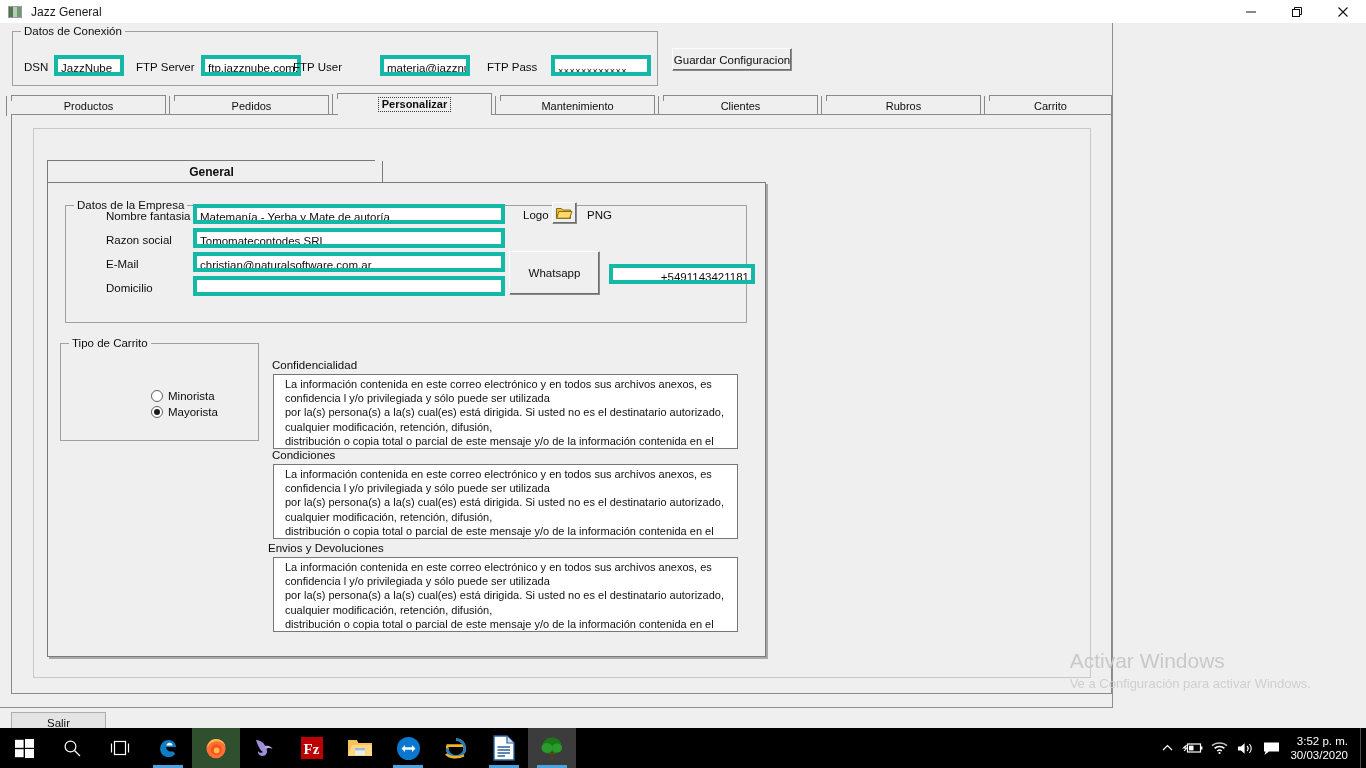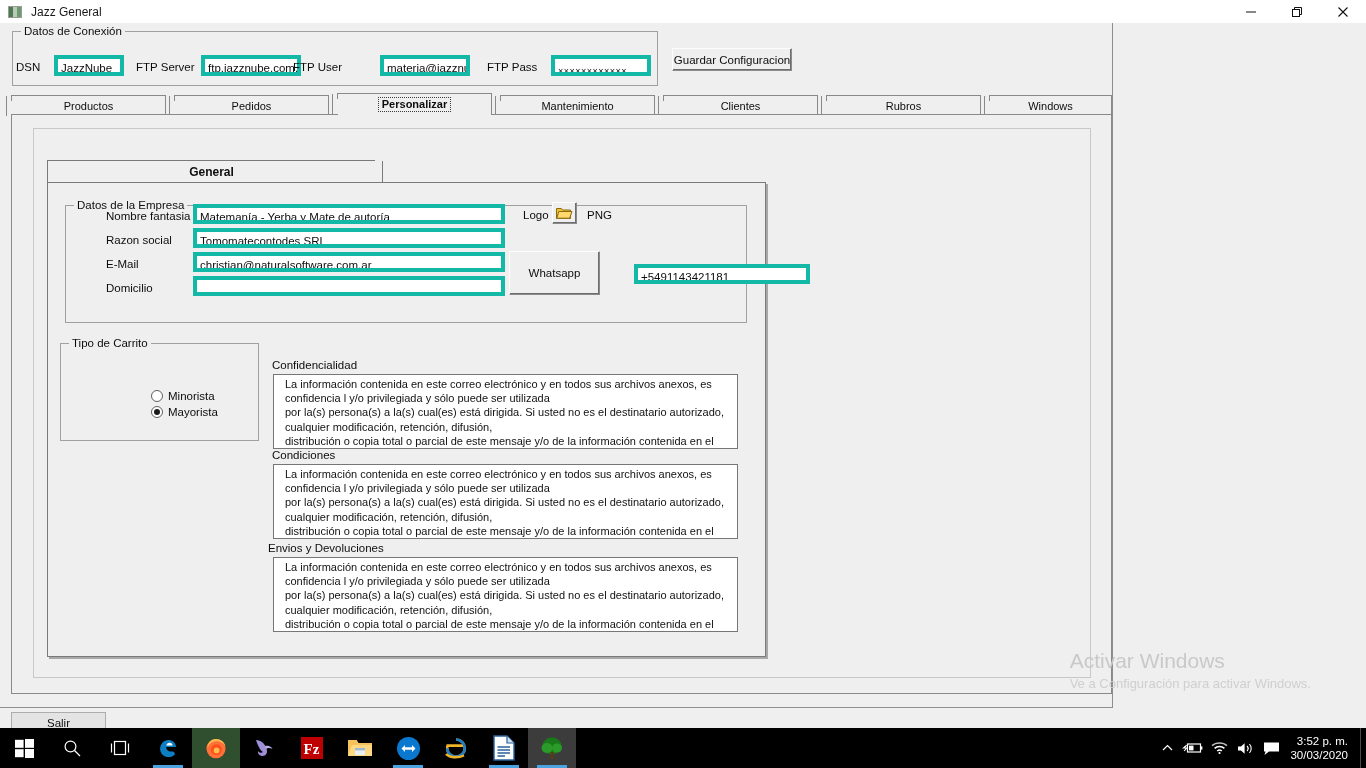--- a/index.html
+++ b/index.html
@@ -263,21 +263,21 @@
       </svg>
   </div>
 </div>
 
 <div id="app-window">
 
   <div class="groupbox" id="conexion-group">
     <span class="gb-title">Datos de Conexión</span>
   </div>
 
-  <span class="lbl" style="left:16px; top:61px;">DSN</span>
+  <span class="lbl" style="left:24px; top:61px;">DSN</span>
   <div class="txtbox" style="left:54px; top:55px; width:70px; height:21px;">JazzNube</div>
 
   <span class="lbl" style="left:136px; top:61px;">FTP Server</span>
   <div class="txtbox" style="left:201px; top:55px; width:100px; height:21px;">ftp.jazznube.com.ar</div>
 
   <span class="lbl" style="left:293px; top:61px;">FTP User</span>
   <div class="txtbox" style="left:380px; top:55px; width:90px; height:21px;">materia@jazznube</div>
 
   <span class="lbl" style="left:487px; top:61px;">FTP Pass</span>
   <div class="txtbox" style="left:551px; top:55px; width:100px; height:21px; font-size:9px; letter-spacing:0.5px; padding-top:4px;">××××××××××××</div>
@@ -297,21 +297,21 @@
     <div class="tab" style="left:489px; width:155px;">
         <span>Mantenimiento</span>
       </div>
     <div class="tab" style="left:652px; width:155px;">
         <span>Clientes</span>
       </div>
     <div class="tab" style="left:815px; width:155px;">
         <span>Rubros</span>
       </div>
     <div class="tab" style="left:978px; width:123px;">
-        <span>Windows</span>
+        <span>Carrito</span>
       </div>
   </div>
 
   <div id="tabpanel">
     <div id="subpanel-outer">
 
       <div id="subtab">
         <div id="subtab-tab">
           <span>General</span>
         </div>
@@ -341,21 +341,21 @@
                       border-right:1px solid #8b8b8b; border-bottom:1px solid #8b8b8b;
                       box-shadow: inset -1px -1px 0 #6d6d6d; display:flex; align-items:center; justify-content:center;">
             <svg width="17" height="14" viewBox="0 0 17 14">
               <path d="M0.5 2.5 L0.5 12.5 L14.5 12.5 L14.5 4 L6.8 4 L5.4 2.5 Z" fill="#f0c230" stroke="#8a6a10" stroke-width="1"></path>
               <path d="M2.8 5.5 L16 5.5 L13.6 12.2 L0.8 12.2 Z" fill="#ffd96b" stroke="#8a6a10" stroke-width="1"></path>
             </svg>
           </div>
           <span class="lbl" style="left:539px; top:26px;">PNG</span>
 
           <div class="btn" style="left:461px; top:68px; width:91px; height:44px;">Whatsapp</div>
-          <div class="txtbox" style="left:586px; top:81px; width:176px; height:20px;">+5491143421181</div>
+          <div class="txtbox" style="left:561px; top:81px; width:146px; height:20px;text-align:right;">+5491143421181</div>
 
           <div class="groupbox" id="carrito-group">
             <span class="gb-title">Tipo de Carrito</span>
           </div>
           <div class="radio-row" style="left:103px; top:207px;">
             <span class="radio"></span>
             <span class="radio-lbl">Minorista</span>
           </div>
           <div class="radio-row" style="left:103px; top:223px;">
             <span class="radio on">

